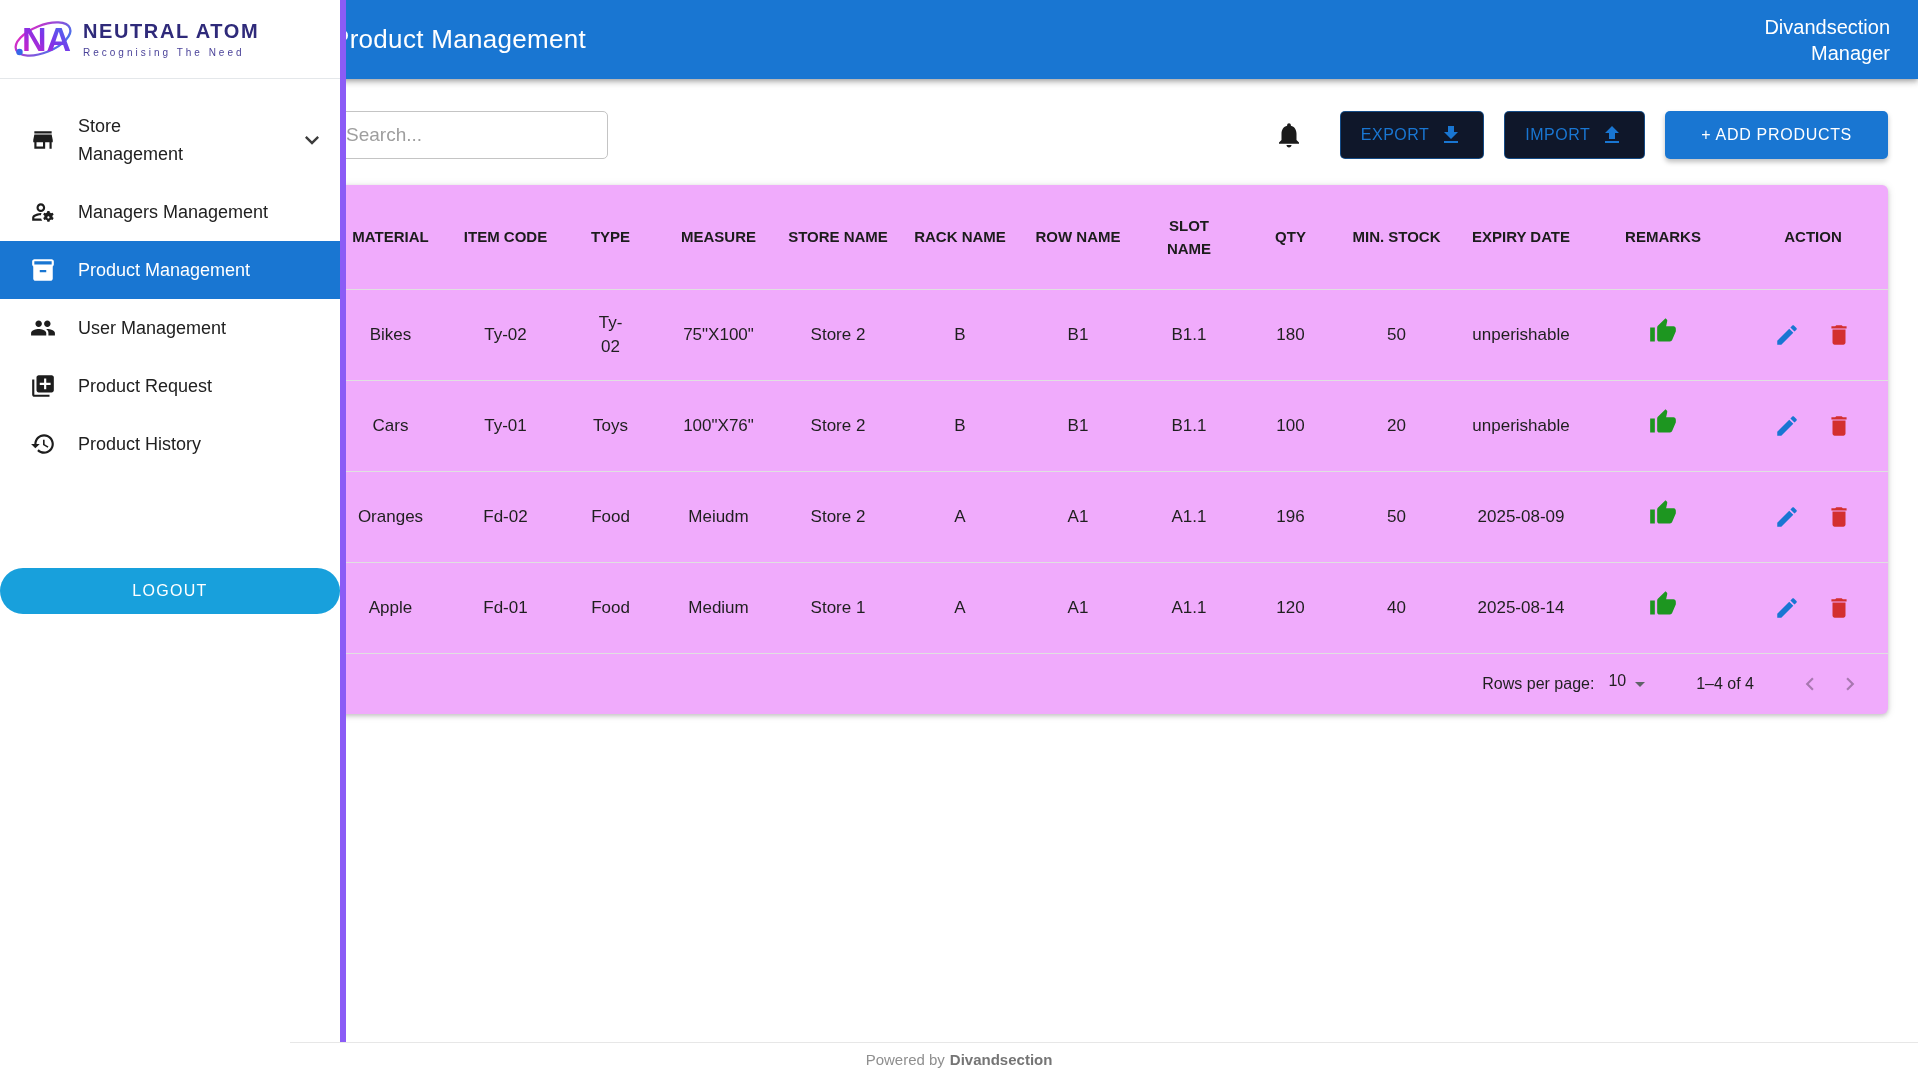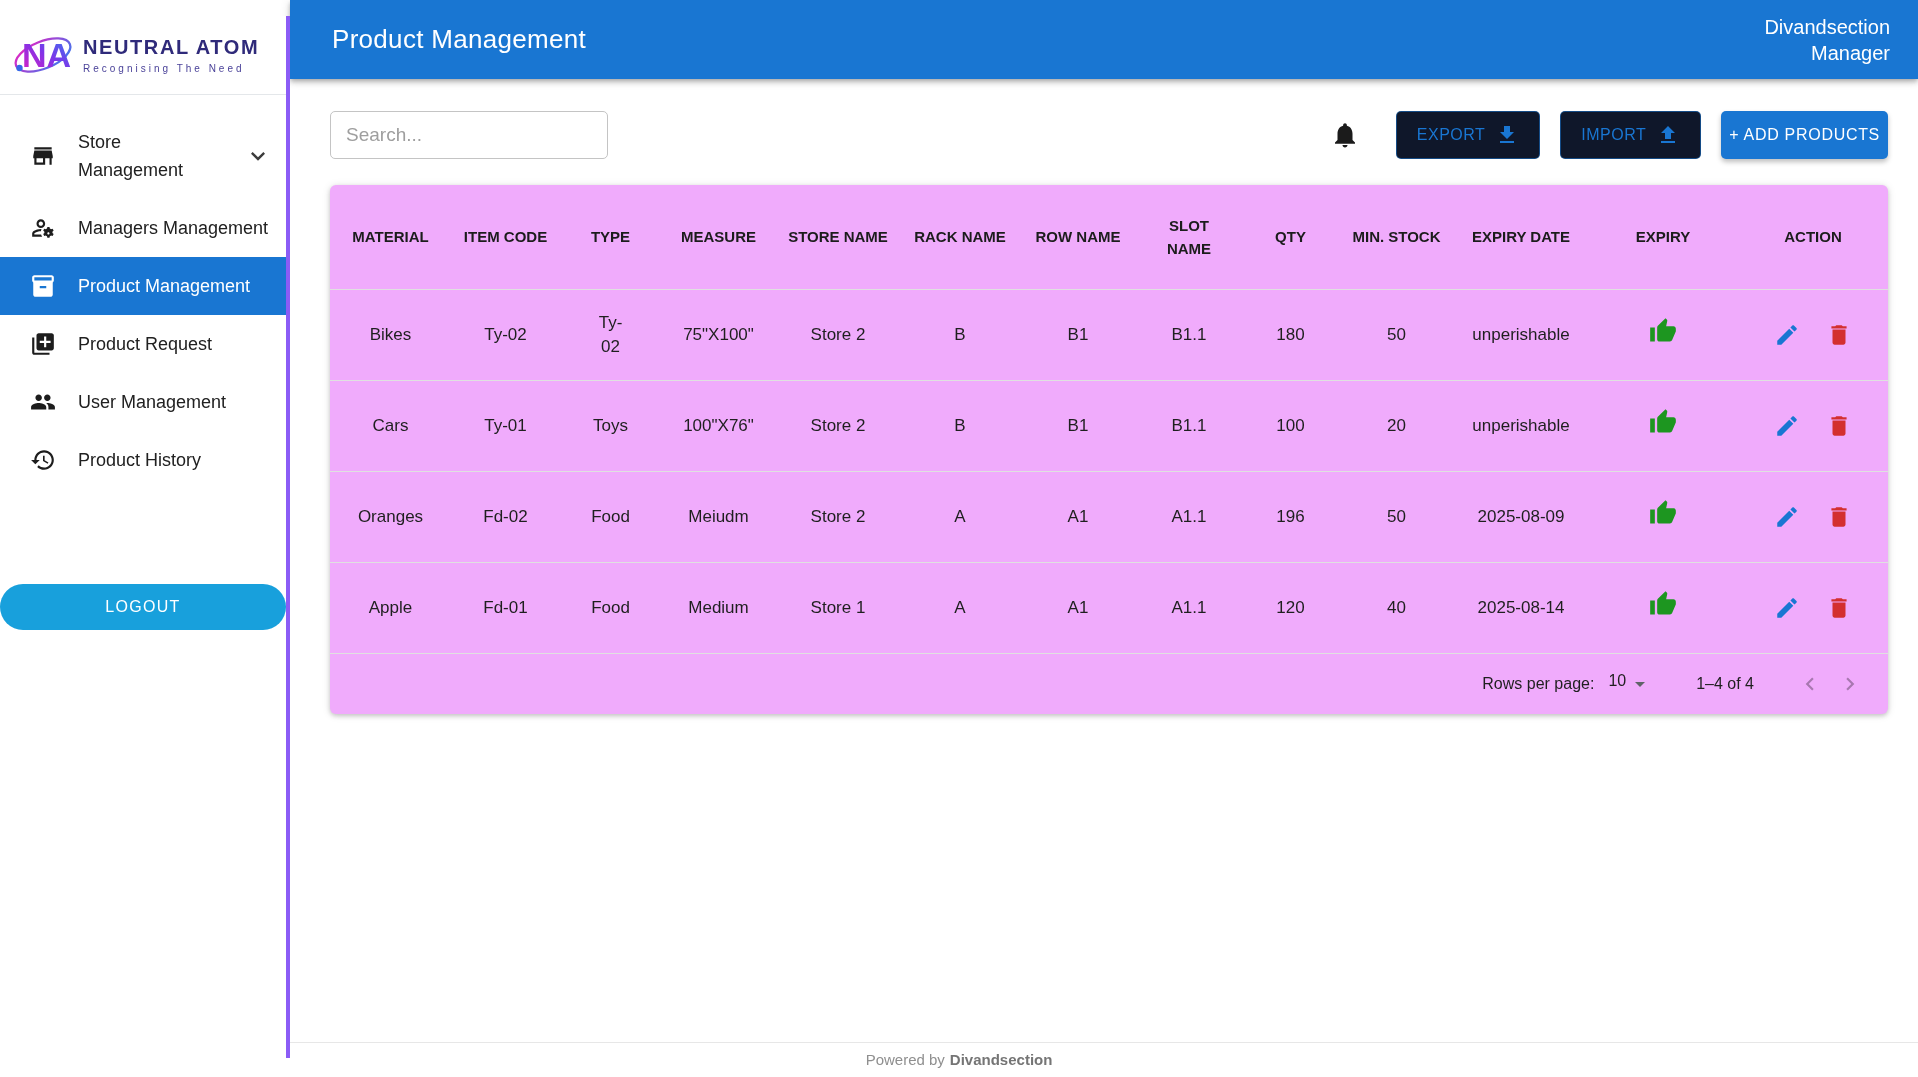--- a/index.html
+++ b/index.html
@@ -15,22 +15,22 @@
     position:absolute; left:290px; top:0; right:0; height:79px;
     background:var(--primary,#1976d2); color:var(--header-text,#fff);
     display:flex; align-items:center; padding:0 28px 0 42px; z-index:1;
     box-shadow:0 2px 4px -1px rgba(0,0,0,.2),0 4px 5px 0 rgba(0,0,0,.14),0 1px 10px 0 rgba(0,0,0,.12);
   }
   .app-title { font-size:26px; font-weight:500; letter-spacing:.3px; }
   .user-info { margin-left:auto; text-align:right; font-size:20px; line-height:26px; font-weight:400; }
 
   
   .sidebar {
-    position:absolute; left:0; top:16px; width:290px; height:1042px;
-    background:#fff; border-right:4px solid #8b5cf6; z-index:2;
+    position:absolute; left:0; top:0; width:346px; height:1042px;
+    background:#fff; border-right:6px solid #8b5cf6; z-index:2;
   }
   .logo-area { height:79px; border-bottom:1px solid #e4e7ea; display:flex; align-items:center; gap:9px; padding:6px 8px 6px 12px; }
   .logo-mark { width:62px; height:58px; flex:none; }
   .brand-name { font-size:20px; font-weight:700; color:var(--brand-navy,#2f2a7a); letter-spacing:1.6px; white-space:nowrap; }
   .brand-tagline { font-size:10px; font-weight:500; color:#4a4299; letter-spacing:3px; margin-top:4px; white-space:nowrap; }
 
   .menu { padding-top:18px; }
   .menu-item { display:flex; align-items:center; gap:22px; padding:15px 14px 15px 30px; font-size:18px; line-height:28px; color:#212121; cursor:pointer; }
   .mi-icon { width:26px; height:26px; flex:none; display:flex; }
   .mi-icon svg { width:26px; height:26px; fill:#1d1d1d; }
@@ -53,21 +53,21 @@
   .search-input {
     width:278px; height:48px; border:1px solid #c4c4c4; border-radius:5px;
     padding:0 15px; font-size:19px; font-family:inherit; color:#212121; outline:none; background:#fff;
   }
   .search-input::placeholder { color:#9e9e9e; }
   .bell { margin-left:auto; margin-right:36px; width:30px; height:30px; cursor:pointer; display:flex; }
   .bell svg { width:30px; height:30px; fill:#1b1b1b; }
   .btn { height:48px; border-radius:5px; font-size:16px; font-weight:500; letter-spacing:.5px; display:inline-flex; align-items:center; gap:10px; cursor:pointer; font-family:inherit; }
   .btn-outlined { border:1px solid rgba(25,118,210,.55); background:#0f172a; color:var(--primary,#1976d2); padding:0 20px; margin-right:20px; }
   .btn-outlined svg { width:24px; height:24px; fill:var(--primary,#1976d2); }
-  .btn-contained { background:var(--primary,#1976d2); color:#fff; border:none; padding:0 8px; letter-spacing:.7px; box-shadow:0 3px 5px rgba(0,0,0,.25); }
+  .btn-contained { background:var(--primary,#1976d2); color:#fff; border:none; padding:0 36px; letter-spacing:.7px; box-shadow:0 3px 5px rgba(0,0,0,.25); }
 
   
   .table-card {
     margin:26px 30px 0 40px; background:#f0abfc; border-radius:6px; overflow:hidden;
     box-shadow:0 2px 4px rgba(0,0,0,.16),0 1px 8px rgba(0,0,0,.12);
   }
   table { width:100%; border-collapse:collapse; table-layout:fixed; }
   th { height:104px; font-size:15px; font-weight:700; color:#1c1c1c; text-align:center; vertical-align:middle; line-height:23px; padding:0 10px; border-bottom:1px solid #e0e0e0; }
   td { height:91px; font-size:17px; color:#1f1f1f; text-align:center; vertical-align:middle; padding:0 8px; border-bottom:1px solid #e0e0e0; line-height:24px; }
   th:nth-child(1){width:121px} th:nth-child(2){width:109px} th:nth-child(3){width:101px}
@@ -160,32 +160,32 @@
           <span class="mi-icon">
             <svg viewBox="0 0 24 24" aria-hidden="true">
               <path d="M20 2H4c-1 0-2 .9-2 2v3.01c0 .72.43 1.34 1 1.69V20c0 1.1 1.1 2 2 2h14c.9 0 2-.9 2-2V8.7c.57-.35 1-.97 1-1.69V4c0-1.1-1-2-2-2zm-5 12H9v-2h6v2zm5-7H4V4h16v3z"></path>
             </svg>
           </span>
           <span class="mi-label">Product Management</span>
         </div>
         <div class="menu-item">
           <span class="mi-icon">
             <svg viewBox="0 0 24 24" aria-hidden="true">
+              <path d="M16 11c1.66 0 2.99-1.34 2.99-3S17.66 5 16 5c-1.66 0-3 1.34-3 3s1.34 3 3 3zm-8 0c1.66 0 2.99-1.34 2.99-3S9.66 5 8 5C6.34 5 5 6.34 5 8s1.34 3 3 3zm0 2c-2.33 0-7 1.17-7 3.5V19h14v-2.5c0-2.33-4.67-3.5-7-3.5zm8 0c-.29 0-.62.02-.97.05 1.16.84 1.97 1.97 1.97 3.45V19h6v-2.5c0-2.33-4.67-3.5-7-3.5z"></path>
+            </svg>
+          </span>
+          <span class="mi-label">User Management</span>
+        </div>
+        <div class="menu-item">
+          <span class="mi-icon">
+            <svg viewBox="0 0 24 24" aria-hidden="true">
               <path d="M4 6H2v14c0 1.1.9 2 2 2h14v-2H4V6zm16-4H8c-1.1 0-2 .9-2 2v12c0 1.1.9 2 2 2h12c1.1 0 2-.9 2-2V4c0-1.1-.9-2-2-2zm-1 9h-4v4h-2v-4H9V9h4V5h2v4h4v2z"></path>
             </svg>
           </span>
           <span class="mi-label">Product Request</span>
-        </div>
-        <div class="menu-item">
-          <span class="mi-icon">
-            <svg viewBox="0 0 24 24" aria-hidden="true">
-              <path d="M16 11c1.66 0 2.99-1.34 2.99-3S17.66 5 16 5c-1.66 0-3 1.34-3 3s1.34 3 3 3zm-8 0c1.66 0 2.99-1.34 2.99-3S9.66 5 8 5C6.34 5 5 6.34 5 8s1.34 3 3 3zm0 2c-2.33 0-7 1.17-7 3.5V19h14v-2.5c0-2.33-4.67-3.5-7-3.5zm8 0c-.29 0-.62.02-.97.05 1.16.84 1.97 1.97 1.97 3.45V19h6v-2.5c0-2.33-4.67-3.5-7-3.5z"></path>
-            </svg>
-          </span>
-          <span class="mi-label">User Management</span>
         </div>
         <div class="menu-item">
           <span class="mi-icon">
             <svg viewBox="0 0 24 24" aria-hidden="true">
               <path d="M13 3c-4.97 0-9 4.03-9 9H1l3.89 3.89.07.14L9 12H6c0-3.87 3.13-7 7-7s7 3.13 7 7-3.13 7-7 7c-1.93 0-3.68-.79-4.94-2.06l-1.42 1.42C8.27 19.99 10.51 21 13 21c4.97 0 9-4.03 9-9s-4.03-9-9-9zm-1 5v5l4.28 2.54.72-1.21-3.5-2.08V8z"></path>
             </svg>
           </span>
           <span class="mi-label">Product History</span>
         </div>
       </nav>
@@ -225,21 +225,21 @@
               <th>ITEM CODE</th>
               <th>TYPE</th>
               <th>MEASURE</th>
               <th>STORE NAME</th>
               <th>RACK NAME</th>
               <th>ROW NAME</th>
               <th>SLOT NAME</th>
               <th>QTY</th>
               <th>MIN. STOCK</th>
               <th>EXPIRY DATE</th>
-              <th>EXPIRY</th>
+              <th>REMARKS</th>
               <th>ACTION</th>
             </tr>
           </thead>
         <tbody>
             <tr>
               <td><span>Bikes</span></td>
               <td><span>Ty-02</span></td>
               <td><span class="type-wrap">Ty-02</span></td>
               <td><span>75"X100"</span></td>
               <td><span>Store 2</span></td>

